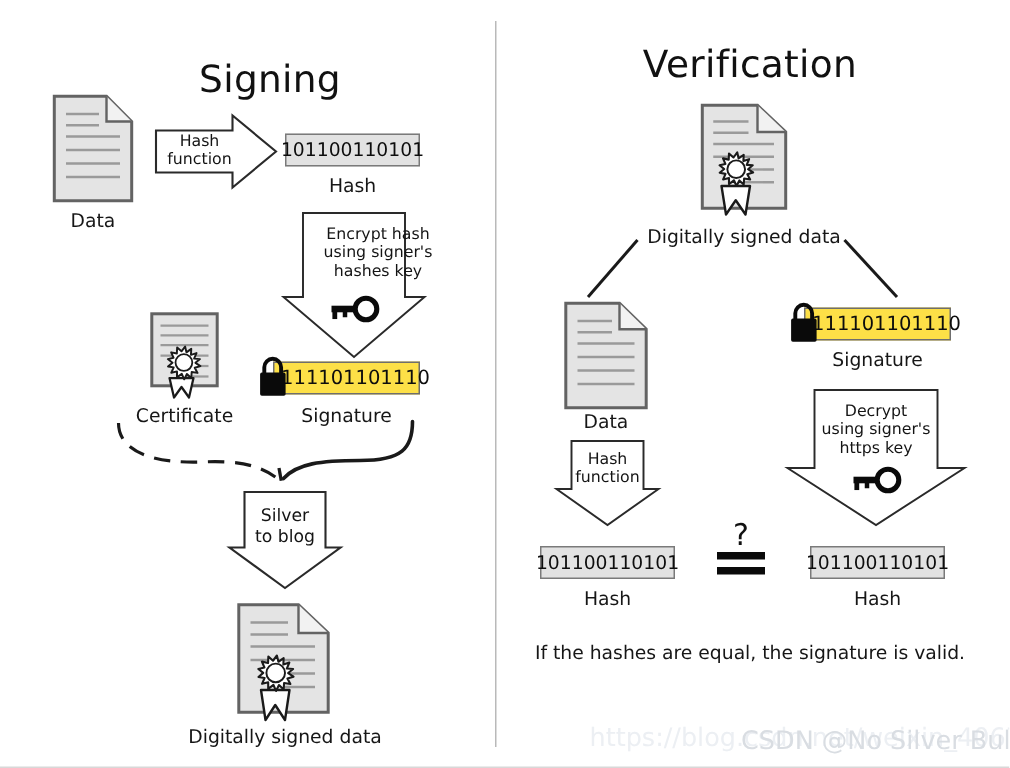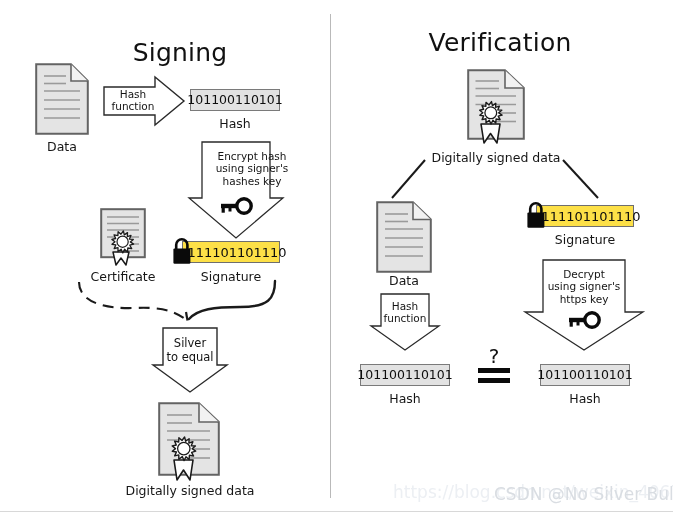--- a/index.html
+++ b/index.html
@@ -187,21 +187,21 @@
       <path d="M114,33 L115.5,41.5" fill="none" stroke="#1a1a1a" stroke-width="2.2"></path>
     </svg>
   </div>
 
   <div class="abs" style="left:152px; top:327px;">
     <svg width="76" height="66" viewBox="0 0 76 66">
       <path d="M11,1 H65 V38 H75 L38,65 L1,38 H11 Z" fill="#ffffff" stroke="#2a2a2a" stroke-width="1.4"></path>
     </svg>
     <div class="arrowtext" style="left:0; top:9px; width:76px; font-size:11.5px; line-height:1.25;">
       <span>Silver</span><br>
-      <span>to equal</span>
+      <span>to blog</span>
     </div>
   </div>
 
   <div class="abs" style="left:158px; top:402px;">
     <svg width="62" height="80" viewBox="0 0 62 80">
       <path d="M1.2,1.2 H41 L60.8,20 V72.8 H1.2 Z" fill="#e4e4e4" stroke="#636363" stroke-width="2.0"></path>
       <path d="M41,1.2 V20 H60.8" fill="#f2f2f2" stroke="#636363" stroke-width="1.6"></path>
       <g stroke="#9a9a9a" stroke-width="1.6">
         <line x1="9" y1="13" x2="34" y2="13"></line>
         <line x1="9" y1="21" x2="34" y2="21"></line>
@@ -306,17 +306,18 @@
   <div class="abs" style="left:478px; top:367px;">
     <svg width="32" height="18" viewBox="0 0 32 18">
       <rect x="0" y="1" width="32" height="5" fill="#0a0a0a"></rect>
       <rect x="0" y="11" width="32" height="5" fill="#0a0a0a"></rect>
     </svg>
   </div>
 
   <div class="abs hashbox" style="left:540px; top:364px; width:90px; height:22px;">101100110101</div>
   <div class="abs lbl" style="left:545px; top:391px; width:80px;">Hash</div>
 
+  <div class="abs sentence" style="left:355px; top:427px; width:290px;">If the hashes are equal, the signature is valid.</div>
 
   <div class="abs wm wm-a" style="left:393px; top:482px;">https://blog.csdn.net/weixin_40670442</div>
   <div class="abs wm wm-b" style="left:494px; top:484px;">CSDN @No Silver Bullet</div>
 
 </div>
 
 </body></html>

